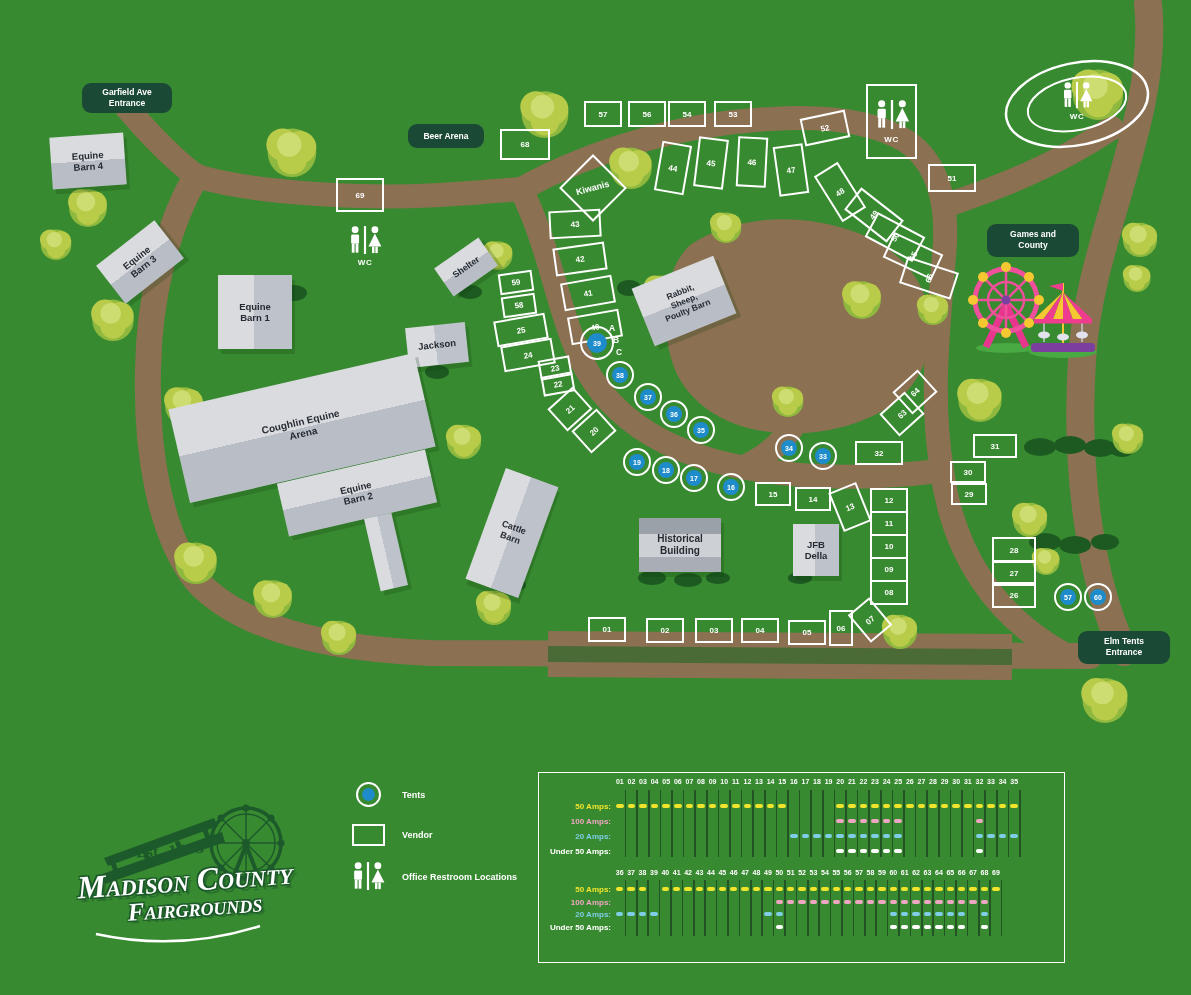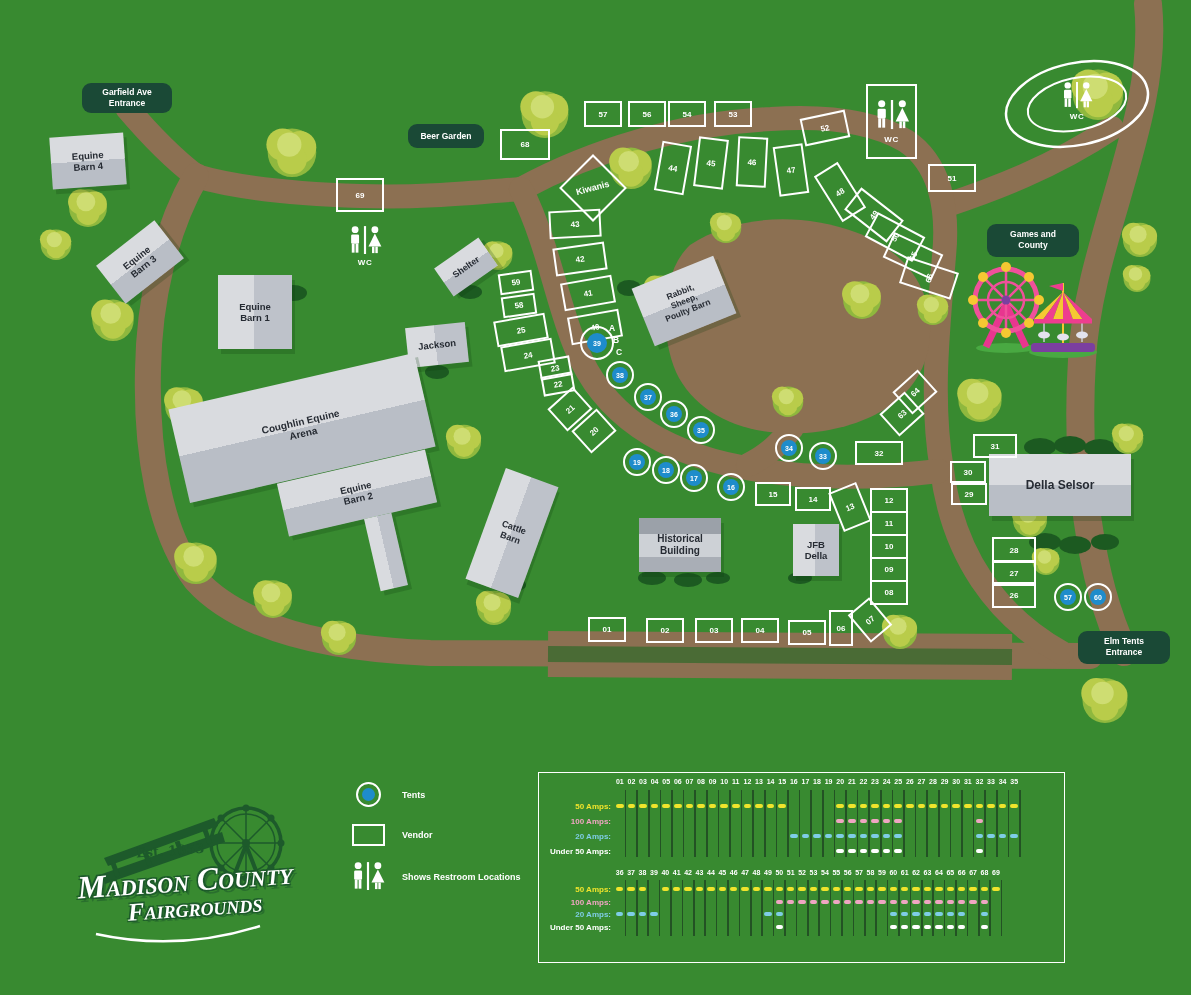--- a/index.html
+++ b/index.html
@@ -212,21 +212,20 @@
 Arena</span></div>
       <div class="building b-h" style="left: 281px; top: 466px; width: 152px; height: 54px; transform: rotate(-13deg); font-size: 9.5px;"><span>Equine
 Barn 2</span></div>
       <div class="building b-v" style="left: 372px; top: 515px; width: 28px; height: 74px; transform: rotate(-13deg); font-size: 8px;"><span></span></div>
       <div class="building b-v" style="left: 484px; top: 474px; width: 56px; height: 118px; transform: rotate(20deg); font-size: 9px;"><span>Cattle
 Barn</span></div>
       <div class="building b-roof" style="left: 639px; top: 518px; width: 82px; height: 54px; transform: rotate(0deg); font-size: 10px;"><span>Historical
 Building</span></div>
       <div class="building b-v" style="left: 793px; top: 524px; width: 46px; height: 52px; transform: rotate(0deg); font-size: 9.5px;"><span>JFB
 Della</span></div>
-      <div class="building b-h" style="left: 989px; top: 454px; width: 142px; height: 62px; transform: rotate(0deg); font-size: 12px;"><span>Della Selsor</span></div>
       <div class="building b-h" style="left: 439px; top: 250px; width: 54px; height: 34px; transform: rotate(-35deg); font-size: 9px;"><span>Shelter</span></div>
       <div class="building b-h" style="left: 640px; top: 270px; width: 88px; height: 62px; transform: rotate(-22deg); font-size: 8.5px;"><span>Rabbit,
 Sheep,
 Poulty Barn</span></div>
       <div class="building b-outline" style="left: 569px; top: 164px; width: 44px; height: 44px; transform: rotate(45deg); font-size: 9px;"><span style="transform: rotate(-60deg);">Kiwanis</span></div>
     </div>
   <div class="layer" id="vendors">
       <div class="vendor" style="left: 588px; top: 616.5px; width: 34px; height: 21px; transform: rotate(0deg);">01</div>
       <div class="vendor" style="left: 646px; top: 617.5px; width: 34px; height: 21px; transform: rotate(0deg);">02</div>
       <div class="vendor" style="left: 695px; top: 617.5px; width: 34px; height: 21px; transform: rotate(0deg);">03</div>
@@ -326,21 +325,21 @@
       <div class="section-letter" style="left: 612px; top: 328px;">A</div>
       <div class="section-letter" style="left: 616px; top: 340px;">B</div>
       <div class="section-letter" style="left: 619px; top: 352px;">C</div>
     </div>
   <div class="layer" id="badges">
       <div class="badge" style="left: 82px; top: 83px; width: 90px; height: 30px;">
         <div>Garfield Ave</div>
         <div>Entrance</div>
       </div>
       <div class="badge" style="left: 408px; top: 124px; width: 76px; height: 24px;">
-        <div>Beer Garden</div>
+        <div>Beer Arena</div>
       </div>
       <div class="badge" style="left: 987px; top: 223.5px; width: 92px; height: 33px;">
         <div>Games and</div>
         <div>County</div>
       </div>
       <div class="badge" style="left: 1078px; top: 630.5px; width: 92px; height: 33px;">
         <div>Elm Tents</div>
         <div>Entrance</div>
       </div>
     </div>
@@ -380,21 +379,21 @@
           <span class="lg-vendor"></span>
         </span>
       <span class="lg-label">Vendor</span>
     </div>
     <div class="lg-row" style="top:84px;">
       <span class="lg-iconbox">
           <svg width="36" height="29">
             <use href="#wc-people"></use>
           </svg>
         </span>
-      <span class="lg-label">Shows Restroom Locations</span>
+      <span class="lg-label">Office Restroom Locations</span>
     </div>
   </div>
 
   <div class="logo">
     <svg width="330" height="200">
       <g transform="translate(-30,-780)">
         <g stroke="#1D5A2B" fill="none">
           <circle cx="246" cy="843" r="35" stroke-width="3.5"></circle>
           <circle cx="246" cy="843" r="29" stroke-width="1.5"></circle>
           <g stroke-width="1.5">

